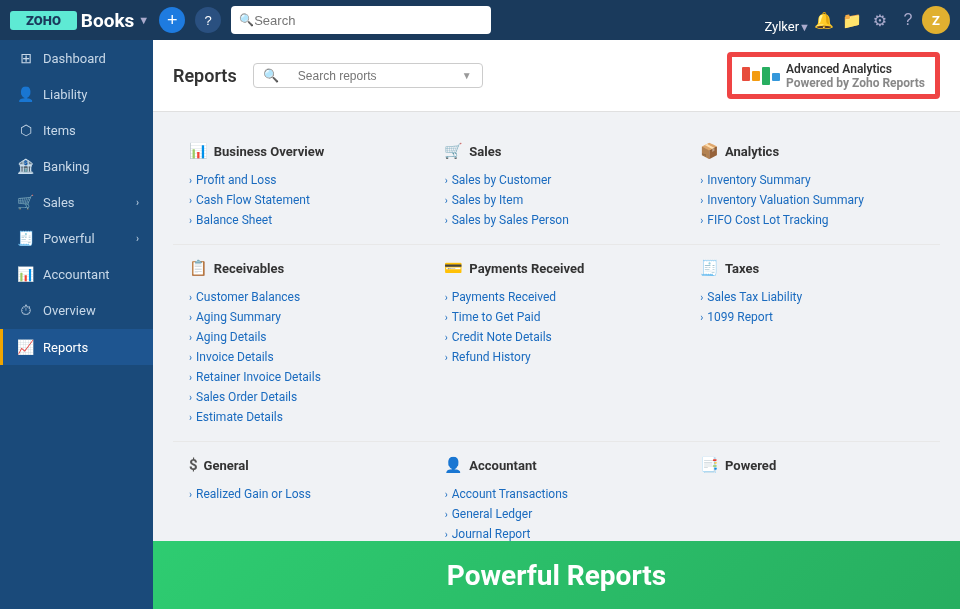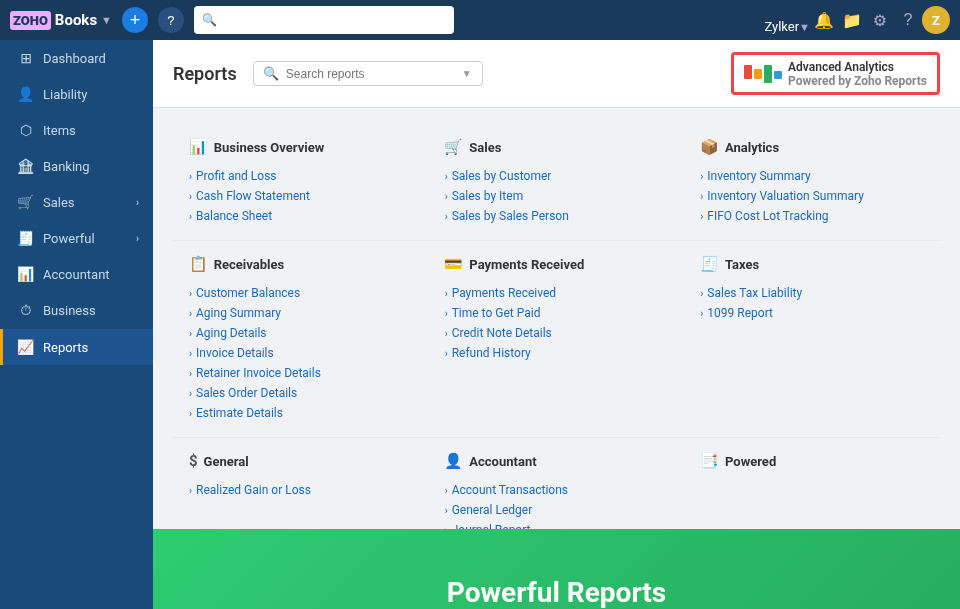--- a/index.html
+++ b/index.html
@@ -138,30 +138,31 @@
       border: 1px solid #ccc;
       border-radius: 4px;
       padding: 4px 10px;
       background: #fff;
       gap: 6px;
       width: 230px;
     }
     .search-reports input {
       border: none; outline: none; font-size: 12px; width: 100%;
       color: #888;
+      margin-left: 12px;
     }
     .advanced-analytics {
       margin-left: auto;
       display: flex;
       align-items: center;
       gap: 8px;
     }
     .aa-badge {
       background: #fff;
-      border: 3px solid #ef4444;
+      border: 5px solid #ef4444;
       border-radius: 4px;
       padding: 4px 10px;
       display: flex;
       align-items: center;
       gap: 6px;
     }
     .aa-icon {
       display: flex;
       gap: 2px;
     }
@@ -208,45 +209,46 @@
       text-decoration: none;
     }
     .report-link .chevron { font-size: 10px; color: #1a6bbf; }
 
     
     .bottom-banner {
       position: absolute;
       bottom: 0;
       left: 0;
       right: 0;
-      height: 80px;
+      height: 68px;
       background: linear-gradient(135deg, #2ecc71, #27ae60);
       display: flex;
-      align-items: flex-end;
+      align-items: center;
       justify-content: center;
       color: #fff;
       font-size: 28px;
       font-weight: 700;
     }
   </style>
 </head>
 <body>
 
 <div class="topbar">
   <div class="topbar-logo">
-    <span style="background:#f0abfc;color:#1a3a5c;padding:2px 3px;border-radius:3px;font-size:13px;font-weight:900;">ZOHO</span>
-    <span style="color:#fff;font-size:15px;font-weight:700;">Books</span>
+    <span style="background:#5eead4;color:#1a3a5c;padding:2px 16px;border-radius:3px;font-size:13px;font-weight:900;">ZOHO</span>
+    <span style="color:#fff;font-size:19px;font-weight:700;">Books</span>
     <span style="color:#aac;font-size:11px;">▼</span>
   </div>
 
   <button class="topbar-btn add" style="font-size:18px;font-weight:300;">+</button>
   <button class="topbar-btn" style="font-size:13px;background:#2a5080;">?</button>
 
   <div class="search-bar">
     <span style="color:#999;font-size:12px;">🔍</span>
+    <input type="text" placeholder="Search" style="">
   </div>
 
   <div class="topbar-right">
     <span style="color:#fff;font-size:13px;">Zylker</span>
     <span style="color:#aac;font-size:11px;cursor:pointer;">▼</span>
     <button class="topbar-icon-btn" style="color:#aac;">🔔</button>
     <button class="topbar-icon-btn" style="color:#aac;">📁</button>
     <button class="topbar-icon-btn" style="color:#aac;">⚙</button>
     <button class="topbar-icon-btn" style="color:#aac;">?</button>
     <div class="avatar">Z</div>
@@ -281,21 +283,21 @@
       <span class="icon">🧾</span>
       <span>Powerful</span>
       <span class="arrow">›</span>
     </div>
     <div class="sidebar-item">
       <span class="icon">📊</span>
       <span>Accountant</span>
     </div>
     <div class="sidebar-item">
       <span class="icon">⏱</span>
-      <span>Business</span>
+      <span>Overview</span>
     </div>
     <div class="sidebar-item active">
       <span class="icon">📈</span>
       <span>Reports</span>
     </div>
   </div>
 
   <div class="content">
 
     <div class="reports-header">

